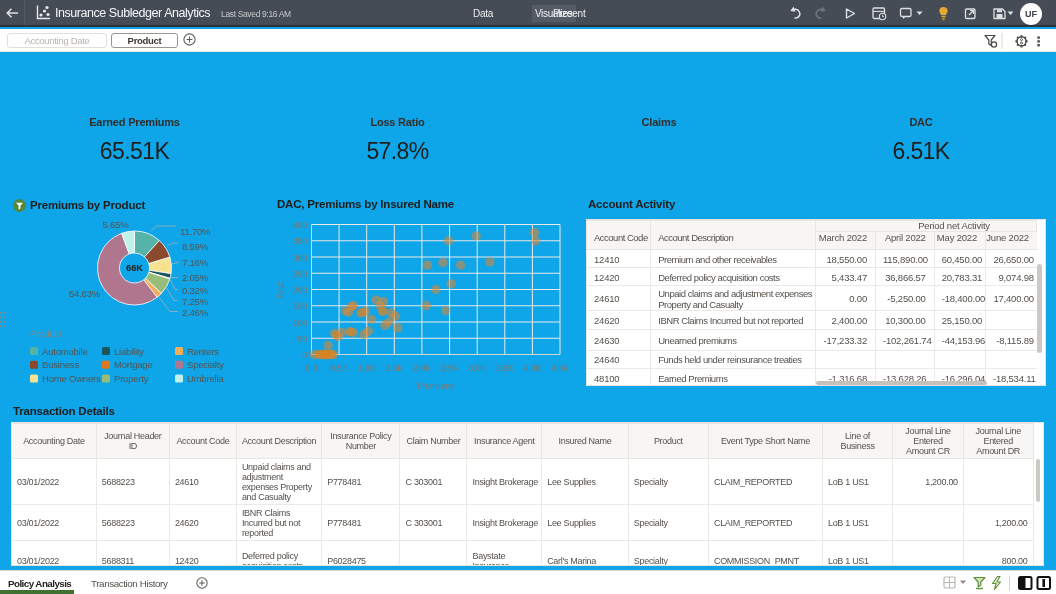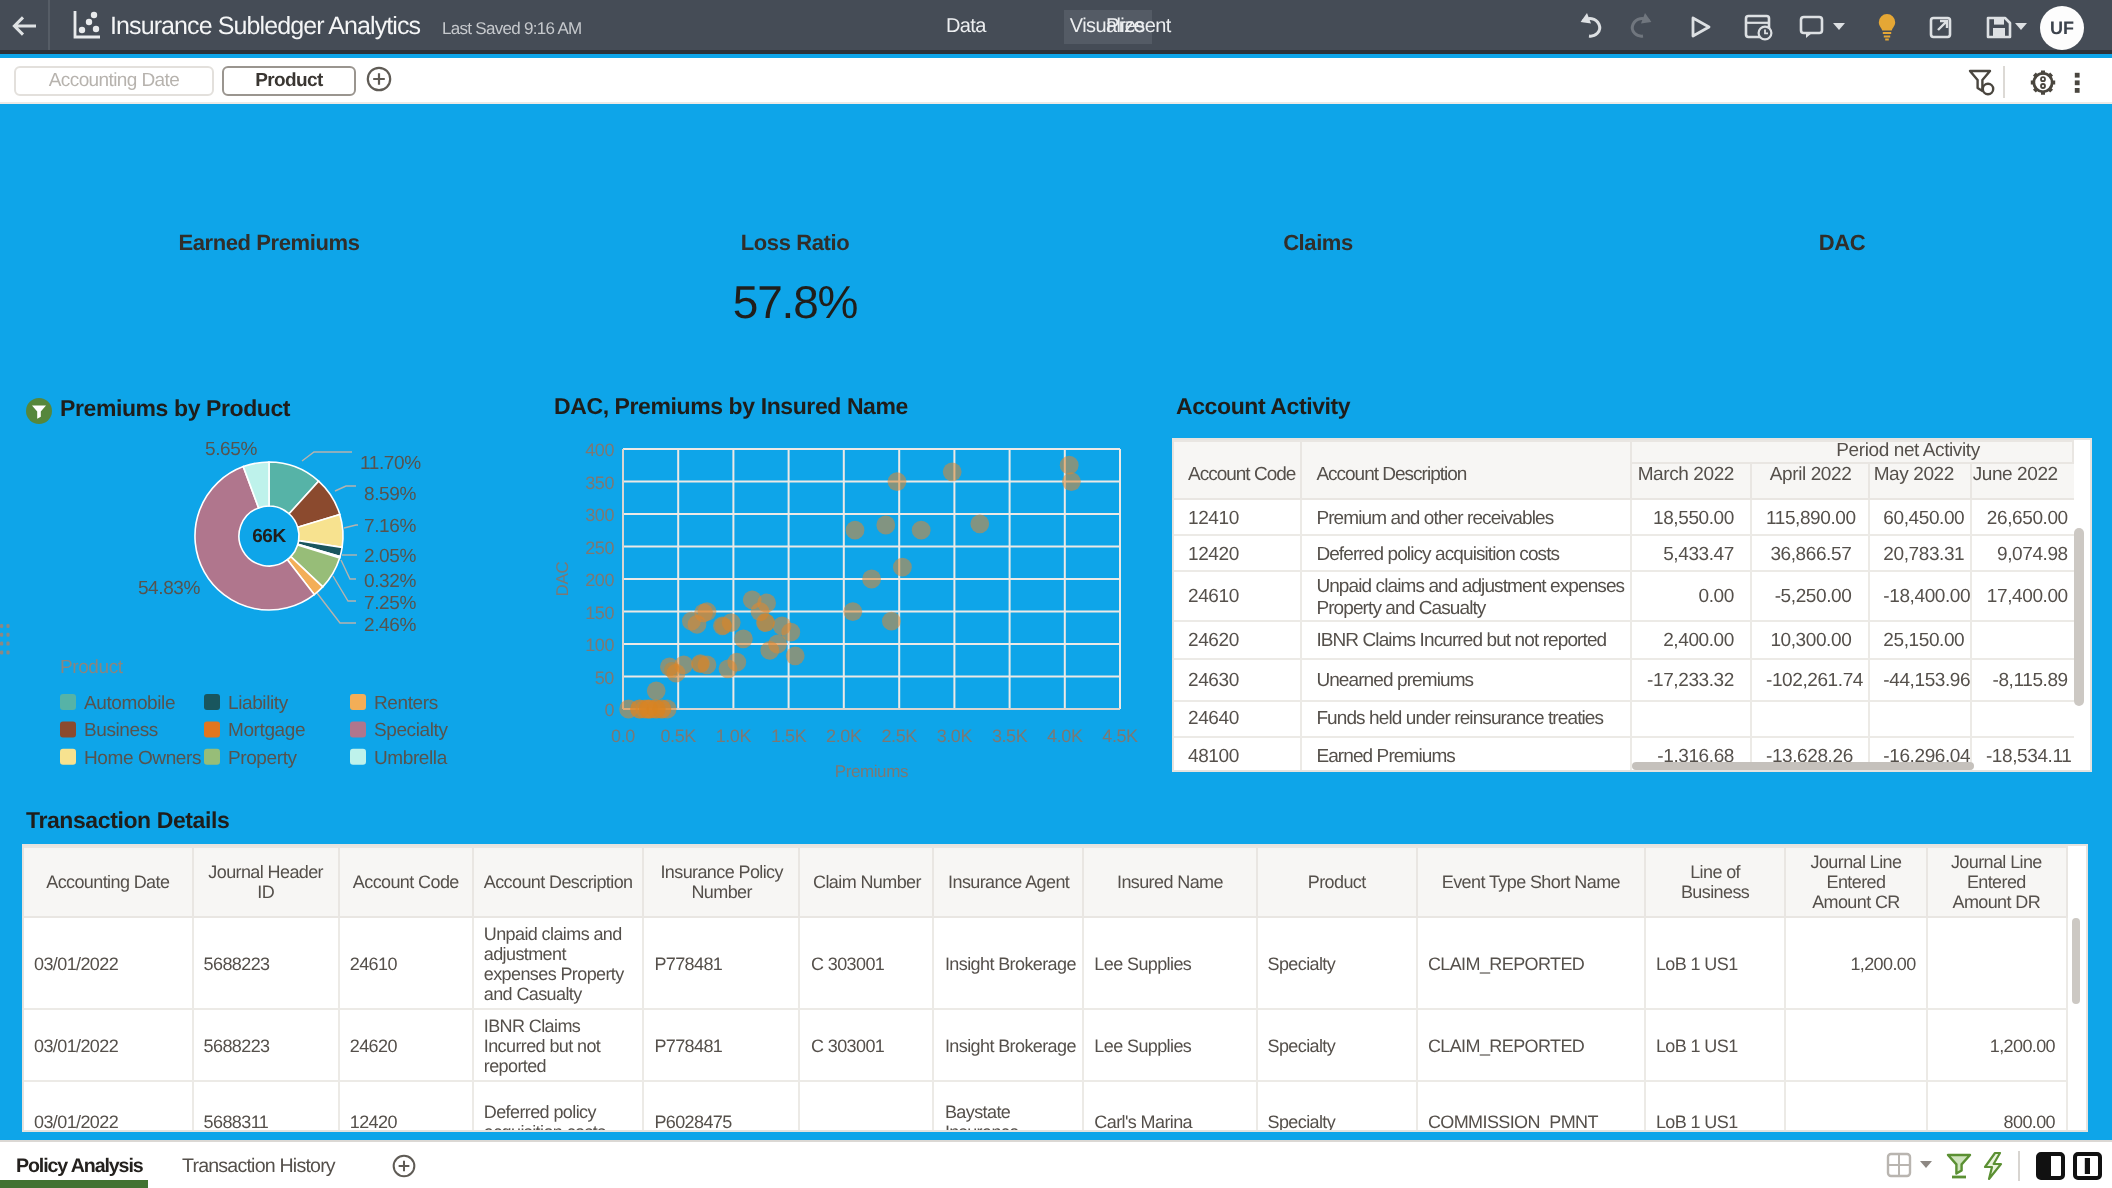--- a/index.html
+++ b/index.html
@@ -145,21 +145,23 @@
         <rect x="62.4" y="8.2" width="2.4" height="2.4"></rect>
         <rect x="62.4" y="12" width="2.4" height="2.4"></rect>
       </g>
     </svg>
   </div>
 
   <div class="kpi-label" style="left:34.5px">Earned Premiums</div>
   <div class="kpi-label" style="left:297.5px">Loss Ratio</div>
   <div class="kpi-label" style="left:559px">Claims</div>
   <div class="kpi-label" style="left:821px">DAC</div>
+  <div class="kpi-value" style="left:24.5px">65.51K</div>
   <div class="kpi-value" style="left:287.5px">57.8%</div>
+  <div class="kpi-value" style="left:811px">6.51K</div>
 
   <svg style="position:absolute;left:13px;top:199px" width="13" height="13" viewBox="0 0 13 13">
     <circle cx="6.5" cy="6.5" r="6.5" fill="#56873c"></circle>
     <path d="M3 3.8h7l-2.6 3v2.6l-1.8 1V6.8Z" fill="#fff"></path>
   </svg>
   <div class="viz-title" style="left:30px; top:199px">Premiums by Product</div>
   <div class="viz-title" style="left:277px; top:198px">DAC, Premiums by Insured Name</div>
   <div class="viz-title" style="left:588px; top:198px">Account Activity</div>
 
   <svg style="position:absolute;left:0;top:215px" width="280" height="180" viewBox="0 0 280 180" font-family="Liberation Sans, sans-serif">

